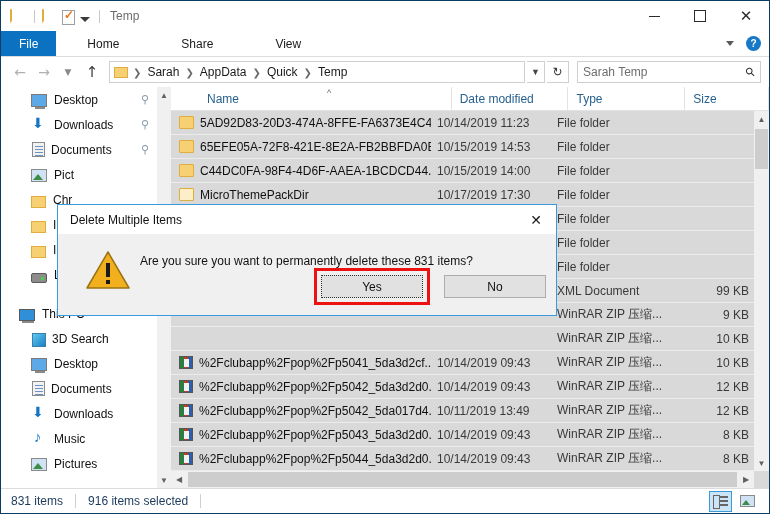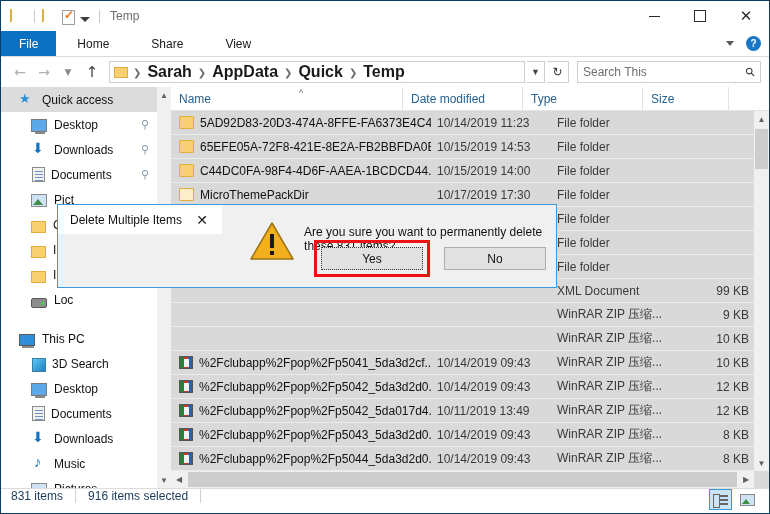--- a/index.html
+++ b/index.html
@@ -53,41 +53,41 @@
         color:#2b2b2b; font-size:12px; }
   .wc-min::before{ content:""; display:block; width:11px; height:1px; background:#2b2b2b; }
   .wc-max::before{ content:""; display:block; width:10px; height:10px; border:1px solid #2b2b2b; }
   .wc-close { font-size:15px; font-family:"DejaVu Sans", sans-serif; }
 
   
   #ribbon {
     height:26px; display:flex; align-items:stretch; flex:none;
     border-bottom:1px solid #dcdcdc; position:relative; background:#fff;
   }
-  .rtab { padding:0 21px; display:flex; align-items:center; font-size:12px; color:#1a1a1a; }
+  .rtab { padding:0 31px; display:flex; align-items:center; font-size:12px; color:#1a1a1a; }
   .rtab.file { background:#0a72c1; color:#fff; padding:0 18px; }
   #ribbon-right { margin-left:auto; display:flex; align-items:center; padding-right:8px; gap:12px;}
   .chev-dn { width:0;height:0;border-left:4px solid transparent;border-right:4px solid transparent;
              border-top:5px solid #5a5a5a; }
   .help-ico {
     width:15px;height:15px;border-radius:50%;background:#1878c8;color:#fff;
     font-size:10px;font-weight:bold;display:flex;align-items:center;justify-content:center;
   }
 
   
   #addrbar { height:30px; display:flex; align-items:center; flex:none; padding:0 8px; gap:2px; background:#fff;}
   .nav-btn { width:22px;height:22px;display:flex;align-items:center;justify-content:center;
              color:#b0b0b0; font-size:14px; font-family:"DejaVu Sans", sans-serif;}
   .nav-btn.up { color:#3a3a3a; font-size:15px; }
   .nav-btn.dn { color:#8a8a8a; font-size:9px; }
   #crumbbox {
     flex:1; height:22px; border:1px solid #cfcfcf; background:#fff;
     display:flex; align-items:center; padding:0 4px; gap:2px; margin-left:4px;
   }
-  .crumb { font-size:16px; color:#1a1a1a; padding:0 3px;font-weight:bold; }
+  .crumb { font-size:12px; color:#1a1a1a; padding:0 3px; }
   .crumb-sep { color:#6a6a6a; font-size:10px; padding:0 1px; }
   .crumb-folder { width:14px;height:11px;background:#f7d074;border:1px solid #e0ae3d;margin-right:2px;}
   #crumb-drop { width:18px;height:22px;display:flex;align-items:center;justify-content:center;
                 color:#444;font-size:9px;border:1px solid #cfcfcf;border-left:none;background:#fff;}
   #refresh { width:22px;height:22px;display:flex;align-items:center;justify-content:center;
              border:1px solid #cfcfcf;border-left:none;background:#fff;color:#333;font-size:12px;}
   #searchbox {
     width:184px;height:22px;border:1px solid #cfcfcf;background:#fff;margin-left:6px;
     display:flex;align-items:center;padding:0 5px;
   }
@@ -128,21 +128,21 @@
 
   #nav-scroll { position:absolute; right:0; top:0; bottom:0; width:14px; background:#f0f0f0; }
   #nav-scroll .arr { height:16px; display:flex;align-items:center;justify-content:center;color:#606060;font-size:8px;}
   #nav-thumb { position:absolute; left:1px; right:1px; top:130px; height:48px; background:#cdcdcd; }
 
   
   #filepane { flex:1; min-width:0; position:relative; display:flex; flex-direction:column; background:#fff;}
   #colheaders { height:24px; display:flex; flex:none; border-bottom:1px solid #e3e3e3;
                 font-size:12px; color:#27618f; position:relative; }
   .colh { display:flex; align-items:center; padding-left:8px; border-right:1px solid #e3e3e3; height:24px; position:relative;}
-  .colh.name { width:232px; }
+  .colh.name { width:260px;margin-left:28px; }
   .colh.date { width:120px; }
   .colh.type { width:120px; }
   .colh.size { width:86px; }
   .sortcar { position:absolute; left:128px; top:1px; color:#6a6a6a; font-size:9px; }
 
   #rows { flex:1; position:relative; overflow:hidden; }
   .row { height:24px; display:flex; align-items:center; font-size:12px; color:#3a3a3a;
          border-bottom:1px solid #ebebeb; background:#d9d9d9; }
   .cell { overflow:hidden; white-space:nowrap; }
   .cell.name { width:260px; display:flex; align-items:center; gap:6px; padding-left:8px; color:#111; }
@@ -158,40 +158,40 @@
 
   
   #vscroll { position:absolute; right:0; top:24px; bottom:17px; width:15px; background:#f0f0f0;}
   #vscroll .arr { height:16px;display:flex;align-items:center;justify-content:center;color:#606060;font-size:8px;}
   #v-thumb { position:absolute; left:1px; right:1px; top:18px; height:40px; background:#cdcdcd;}
   #hscroll { position:absolute; left:0; right:15px; bottom:0; height:17px; background:#f0f0f0; display:flex;}
   #hscroll .arr { width:16px;display:flex;align-items:center;justify-content:center;color:#606060;font-size:8px;}
   #h-thumb { flex:1; margin:1px; background:#cdcdcd; }
 
   
-  #statusbar { height:25px; flex:none; display:flex; align-items:flex-start; border-top:1px solid #dcdcdc;
+  #statusbar { height:25px; flex:none; display:flex; align-items:center; border-top:1px solid #dcdcdc;
                background:#fff; padding-left:10px; gap:0; font-size:12px; color:#1a3a5a; }
   #statusbar .st { padding-right:12px; }
   #statusbar .stsep { width:1px;height:14px;background:#cfcfcf;margin-right:12px;}
   #viewbtns { margin-left:auto; display:flex; gap:4px; padding-right:10px; }
   .vb { width:23px;height:21px;display:flex;align-items:center;justify-content:center; }
   .vb.active { background:#cce4f7; border:1px solid #3a9ad9; }
   .vb-details { position:relative; width:15px;height:12px; }
   .vb-details::before{content:"";position:absolute;left:0;top:0;width:5px;height:12px;border:1px solid #666;}
   .vb-details::after{content:"";position:absolute;right:0;top:1px;width:8px;height:2px;background:#666;
     box-shadow:0 4px 0 #666, 0 8px 0 #666;}
   .vb-icons { width:15px;height:12px;background:#cfe3f5;border:1px solid #8a8a8a;position:relative;}
   .vb-icons::after{content:"";position:absolute;left:1px;bottom:1px;
     border-left:4px solid transparent;border-right:4px solid transparent;border-bottom:5px solid #3f8c46;}
 
   
   #dialog {
-    position:absolute; left:57px; top:204px; width:500px; height:84px;
+    position:absolute; left:57px; top:204px; width:500px; height:112px;
     background:#f0f0f0; border:1px solid #3b9ade; z-index:50;
-    display:flex; flex-direction:row;
+    display:flex; flex-direction:column;
   }
   #dlg-title { height:29px; background:#fff; display:flex; align-items:center;
                padding-left:12px; font-size:12px; color:#111; flex:none; }
   #dlg-close { margin-left:auto; width:40px; height:29px; display:flex;
                align-items:center; justify-content:center; font-size:14px;
                color:#1a1a1a; font-family:"DejaVu Sans", sans-serif; }
   #dlg-body { flex:1; position:relative; }
   #warn-ico { position:absolute; left:28px; top:16px; width:44px; height:40px; }
   #dlg-msg { position:absolute; left:82px; top:20px; font-size:12px; color:#111; }
   #dlg-buttons { position:absolute; right:10px; bottom:10px; display:flex; gap:14px; }
@@ -245,33 +245,29 @@
       <span class="crumb">AppData</span>
       <span class="crumb-sep">❯</span>
       <span class="crumb">Quick</span>
       <span class="crumb-sep">❯</span>
       <span class="crumb">Temp</span>
       <span style="margin-left:auto"></span>
     </div>
     <div id="crumb-drop">▼</div>
     <div id="refresh">↻</div>
     <div id="searchbox">
-      <span class="ph">Search This</span>
+      <span class="ph">Sarah Temp</span>
       <span class="mag">⚲</span>
     </div>
   </div>
 
   <div id="bodysplit">
 
     <div id="sidebar">
       <div id="navlist">
-        <div class="nav-item sel">
-          <span class="ni-ico ico-star"></span>
-          <span>Quick access</span>
-        </div>
         <div class="nav-item" style="padding-left:30px">
           <span class="ni-ico ico-desktop"></span>
           <span>Desktop</span>
           <span class="pin">⚲</span>
         </div>
         <div class="nav-item" style="padding-left:30px">
           <span class="ni-ico ico-down"></span>
           <span>Downloads</span>
           <span class="pin">⚲</span>
         </div>

